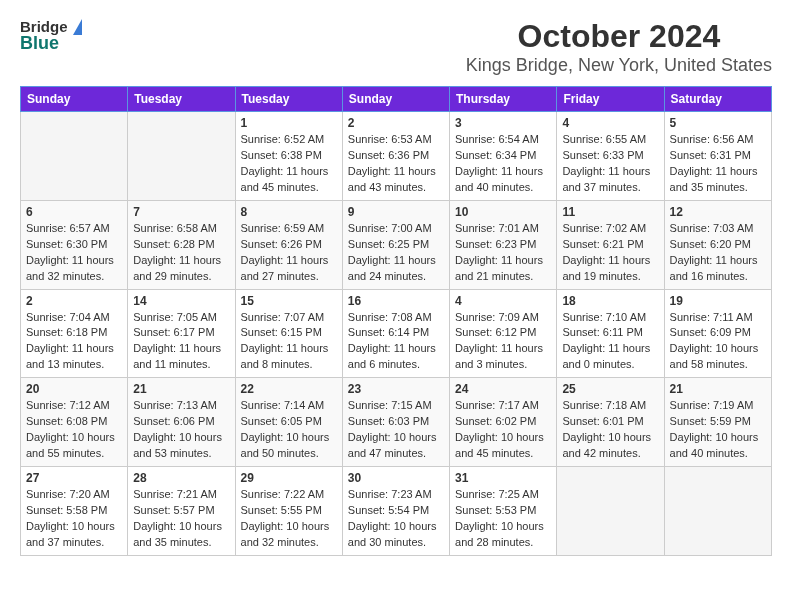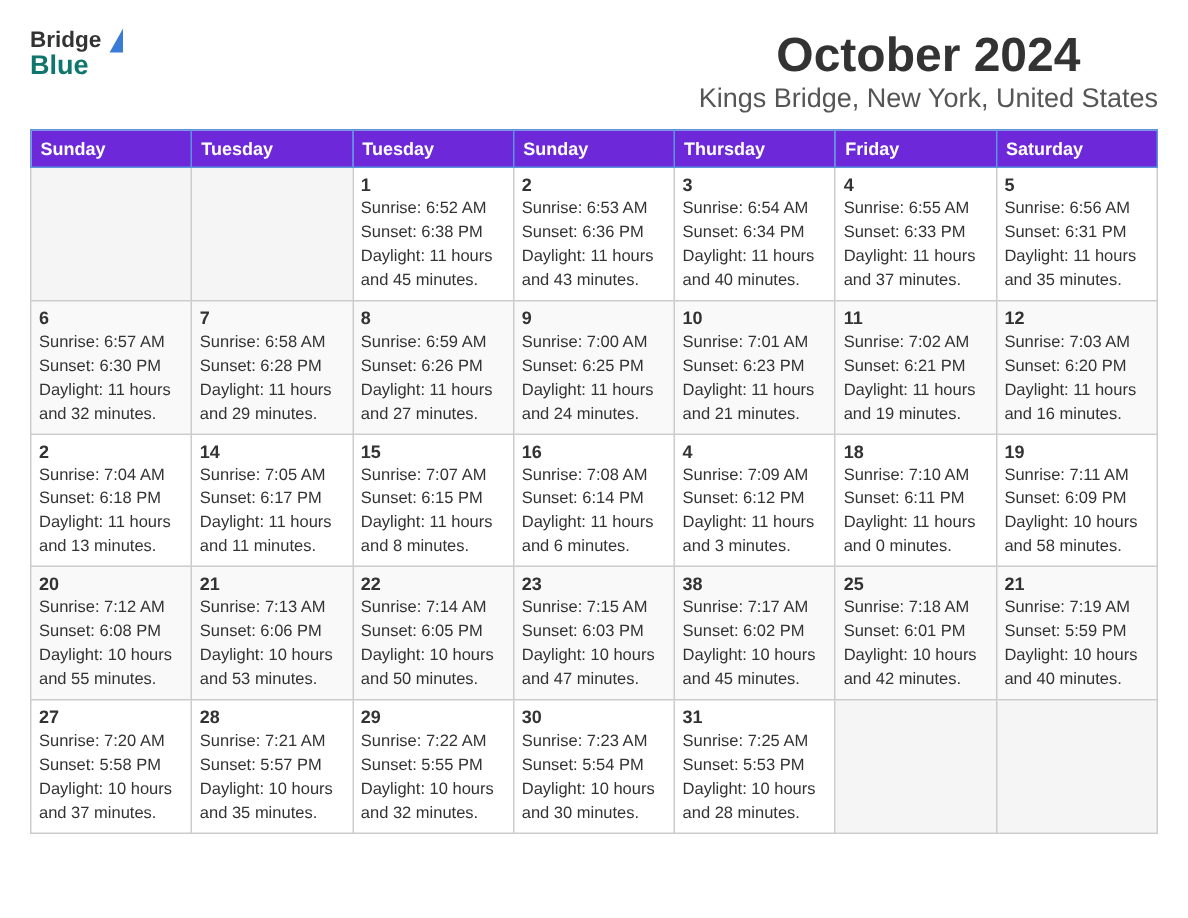--- a/index.html
+++ b/index.html
@@ -213,21 +213,21 @@
           </td>
           <td>
             <span class="day-num">22</span>
             <div class="day-info">Sunrise: 7:14 AM<br>Sunset: 6:05 PM<br>Daylight: 10 hours and 50 minutes.</div>
           </td>
           <td>
             <span class="day-num">23</span>
             <div class="day-info">Sunrise: 7:15 AM<br>Sunset: 6:03 PM<br>Daylight: 10 hours and 47 minutes.</div>
           </td>
           <td>
-            <span class="day-num">38</span>
+            <span class="day-num">24</span>
             <div class="day-info">Sunrise: 7:17 AM<br>Sunset: 6:02 PM<br>Daylight: 10 hours and 45 minutes.</div>
           </td>
           <td>
             <span class="day-num">25</span>
             <div class="day-info">Sunrise: 7:18 AM<br>Sunset: 6:01 PM<br>Daylight: 10 hours and 42 minutes.</div>
           </td>
           <td>
             <span class="day-num">21</span>
             <div class="day-info">Sunrise: 7:19 AM<br>Sunset: 5:59 PM<br>Daylight: 10 hours and 40 minutes.</div>
           </td>

